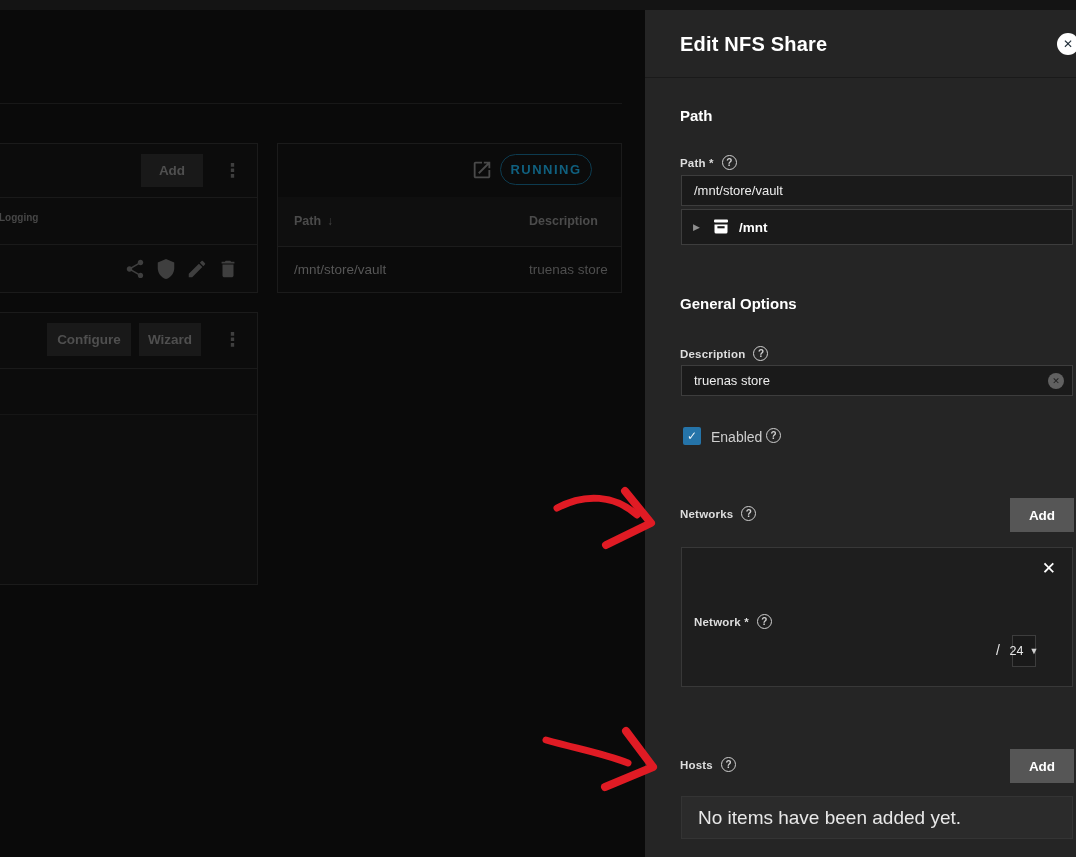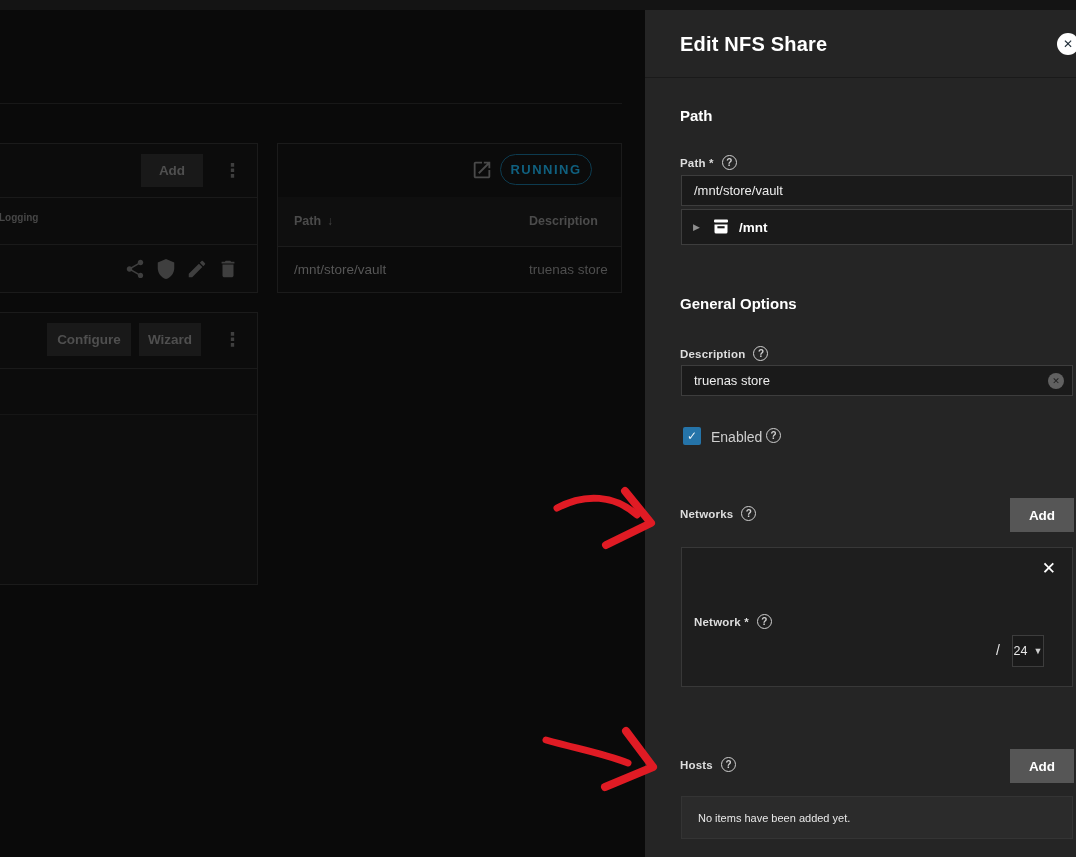--- a/index.html
+++ b/index.html
@@ -79,28 +79,28 @@
 
   .add-btn { position:absolute; left:365px; width:64px; height:34px; background:#565656; border:none;
              color:#ffffff; font-family:inherit; font-size:13.5px; font-weight:700; cursor:pointer; }
 
   .sub-card { position:absolute; left:36px; top:537px; width:392px; height:140px;
               background:#1e1e1e; border:1px solid #383838; }
   .sub-card .remove-x { position:absolute; right:16px; top:10px; color:#ffffff; font-size:17px; font-weight:700; cursor:pointer; }
   .net-label { left:12px; top:66px; position:absolute; }
   .net-input { left:12px; top:87px; width:289px; height:32px; }
   .net-slash { position:absolute; left:314px; top:94px; color:#e6e6e6; font-size:14px; }
-  .prefix-select { position:absolute; left:330px; top:87px; width:32px; height:32px; background:#1a1a1a;
+  .prefix-select { position:absolute; left:330px; top:87px; width:24px; height:32px; background:#1a1a1a;
                    border:1px solid #3d3d3d; display:flex; align-items:center; justify-content:center; gap:6px; cursor:pointer; }
   .prefix-select .val { color:#e8e8e8; font-size:12.5px; }
   .prefix-select .arrow { color:#cfcfcf; font-size:9px; }
 
   .empty-box { position:absolute; left:36px; top:786px; width:392px; height:43px; background:#2b2b2b;
                border:1px solid #343434; display:flex; align-items:center; }
-  .empty-box span { margin-left:16px; color:#e8e8e8; font-size:11px; }
+  .empty-box span { margin-left:16px; color:#e8e8e8; font-size:19px; }
 
   .arrows { position:absolute; left:0; top:0; width:1076px; height:857px; pointer-events:none; z-index:10; }
 </style>
 </head>
 <body>
 
 <div class="screen">
 
   <div class="topbar"></div>
   <div class="page-divider"></div>

